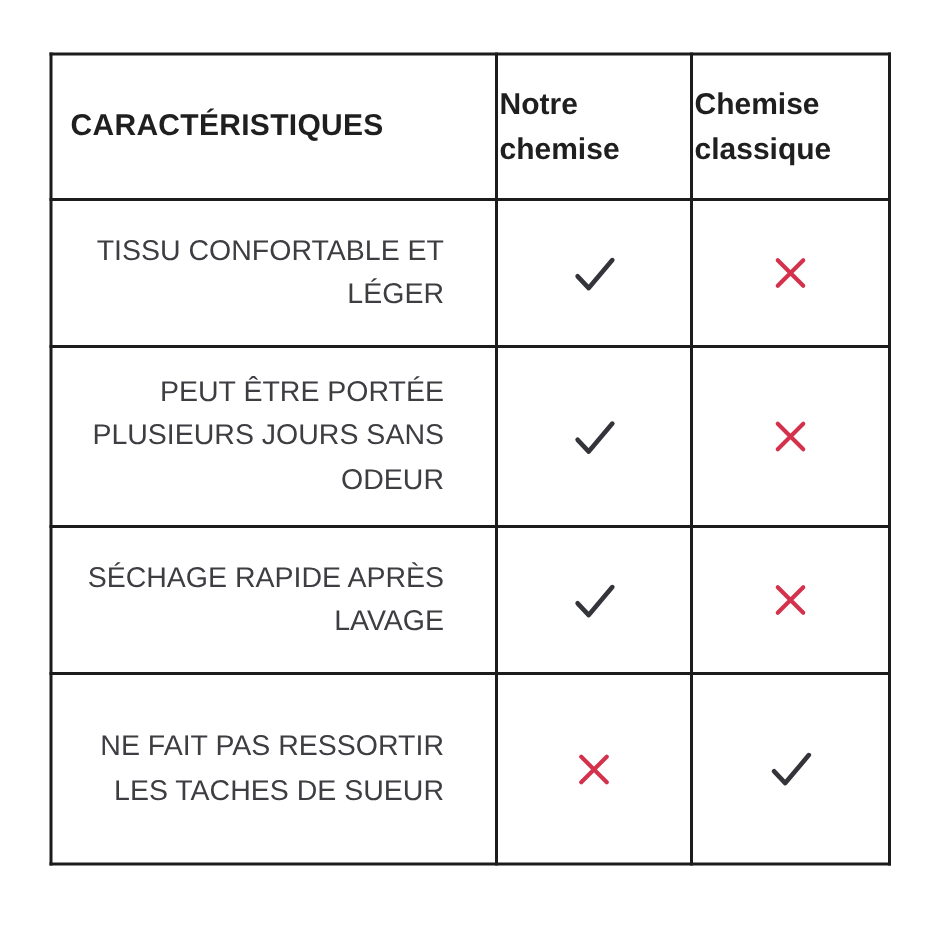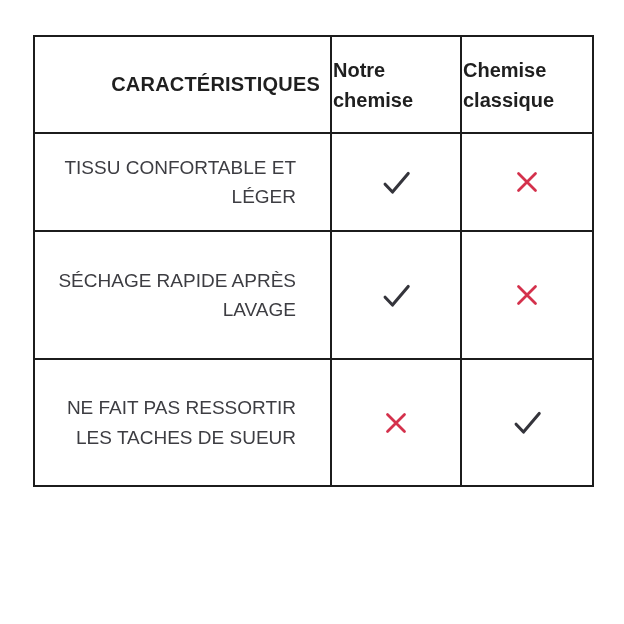--- a/index.html
+++ b/index.html
@@ -30,25 +30,25 @@
     vertical-align: middle;
     background: #ffffff;
   }
   col.c-label   { width: 297px; }
   col.c-ours    { width: 130px; }
   col.c-classic { width: 132px; }
 
   tr.header-row { height: 97px; }
   tr.row-1 { height: 98px; }
   tr.row-2 { height: 120px; }
-  tr.row-3 { height: 128px; }
+  tr.row-3 { height: 98px; }
   tr.row-4 { height: 127px; padding-left: 28px; }
 
   th.feature-head {
-    text-align: right;
+    text-align: left;
     padding: 0 10px 0 12px;
     font-size: 20px;
     font-weight: bold;
     color: #1f1f1f;
     letter-spacing: 0.2px;
   }
   th.col-head {
     text-align: left;
     padding: 0 1px;
     font-size: 20px;
@@ -98,20 +98,33 @@
                 <path d="M4.6 13.1 L9.4 18.2 L19.6 6.1" stroke="#34343b" stroke-width="2" stroke-linecap="round" stroke-linejoin="round"></path>
               </svg></span>
       </td>
       <td class="mark-cell">
         <span class="mark"><svg width="30" height="30" viewBox="0 0 24 24" fill="none">
                 <path d="M5.2 5.2 L18.8 18.8 M18.8 5.2 L5.2 18.8" stroke="#d4314c" stroke-width="2.2" stroke-linecap="round"></path>
               </svg></span>
       </td>
     </tr>
 
+    <tr class="row-2">
+      <td class="label-cell">PEUT ÊTRE PORTÉE PLUSIEURS JOURS SANS ODEUR</td>
+      <td class="mark-cell">
+        <span class="mark"><svg width="37" height="37" viewBox="0 0 24 24" fill="none">
+                <path d="M4.6 13.1 L9.4 18.2 L19.6 6.1" stroke="#34343b" stroke-width="2" stroke-linecap="round" stroke-linejoin="round"></path>
+              </svg></span>
+      </td>
+      <td class="mark-cell">
+        <span class="mark"><svg width="30" height="30" viewBox="0 0 24 24" fill="none">
+                <path d="M5.2 5.2 L18.8 18.8 M18.8 5.2 L5.2 18.8" stroke="#d4314c" stroke-width="2.2" stroke-linecap="round"></path>
+              </svg></span>
+      </td>
+    </tr>
 
     <tr class="row-3">
       <td class="label-cell">SÉCHAGE RAPIDE APRÈS LAVAGE</td>
       <td class="mark-cell">
         <span class="mark"><svg width="37" height="37" viewBox="0 0 24 24" fill="none">
                 <path d="M4.6 13.1 L9.4 18.2 L19.6 6.1" stroke="#34343b" stroke-width="2" stroke-linecap="round" stroke-linejoin="round"></path>
               </svg></span>
       </td>
       <td class="mark-cell">
         <span class="mark"><svg width="30" height="30" viewBox="0 0 24 24" fill="none">

